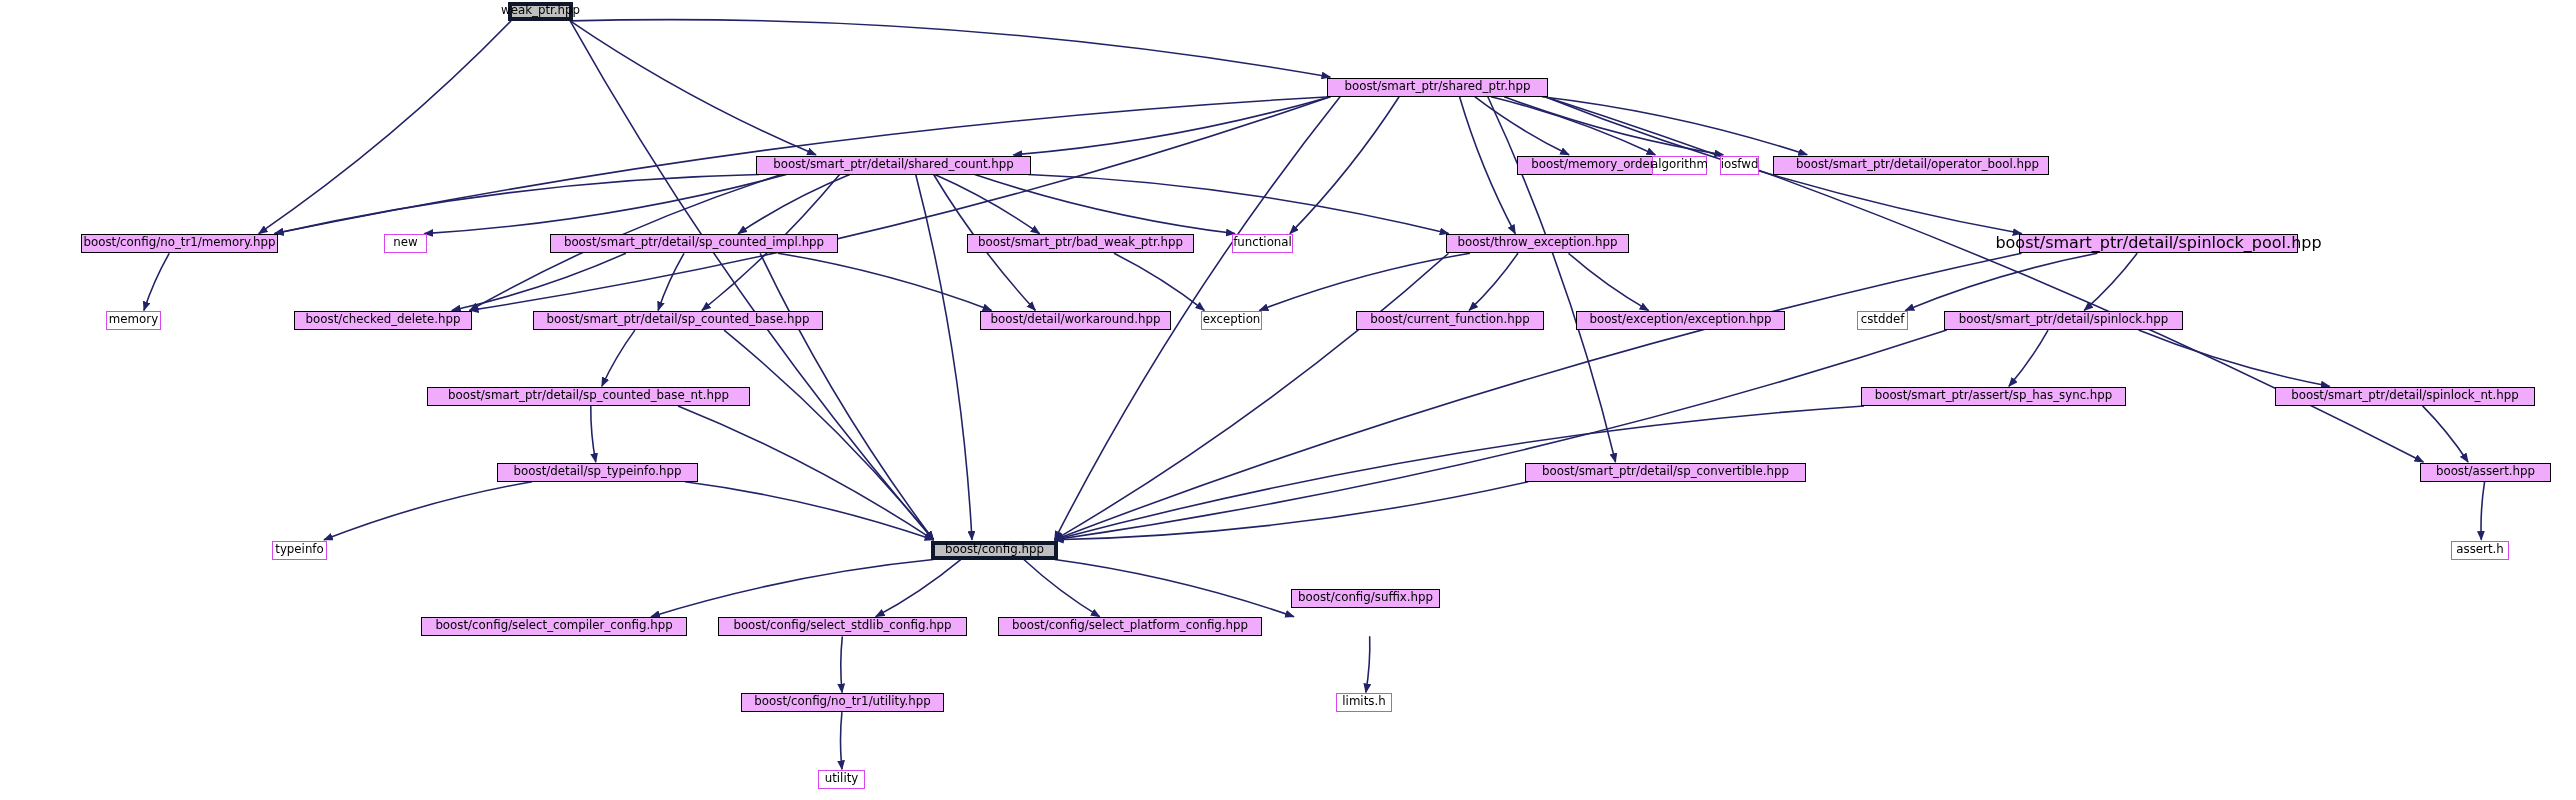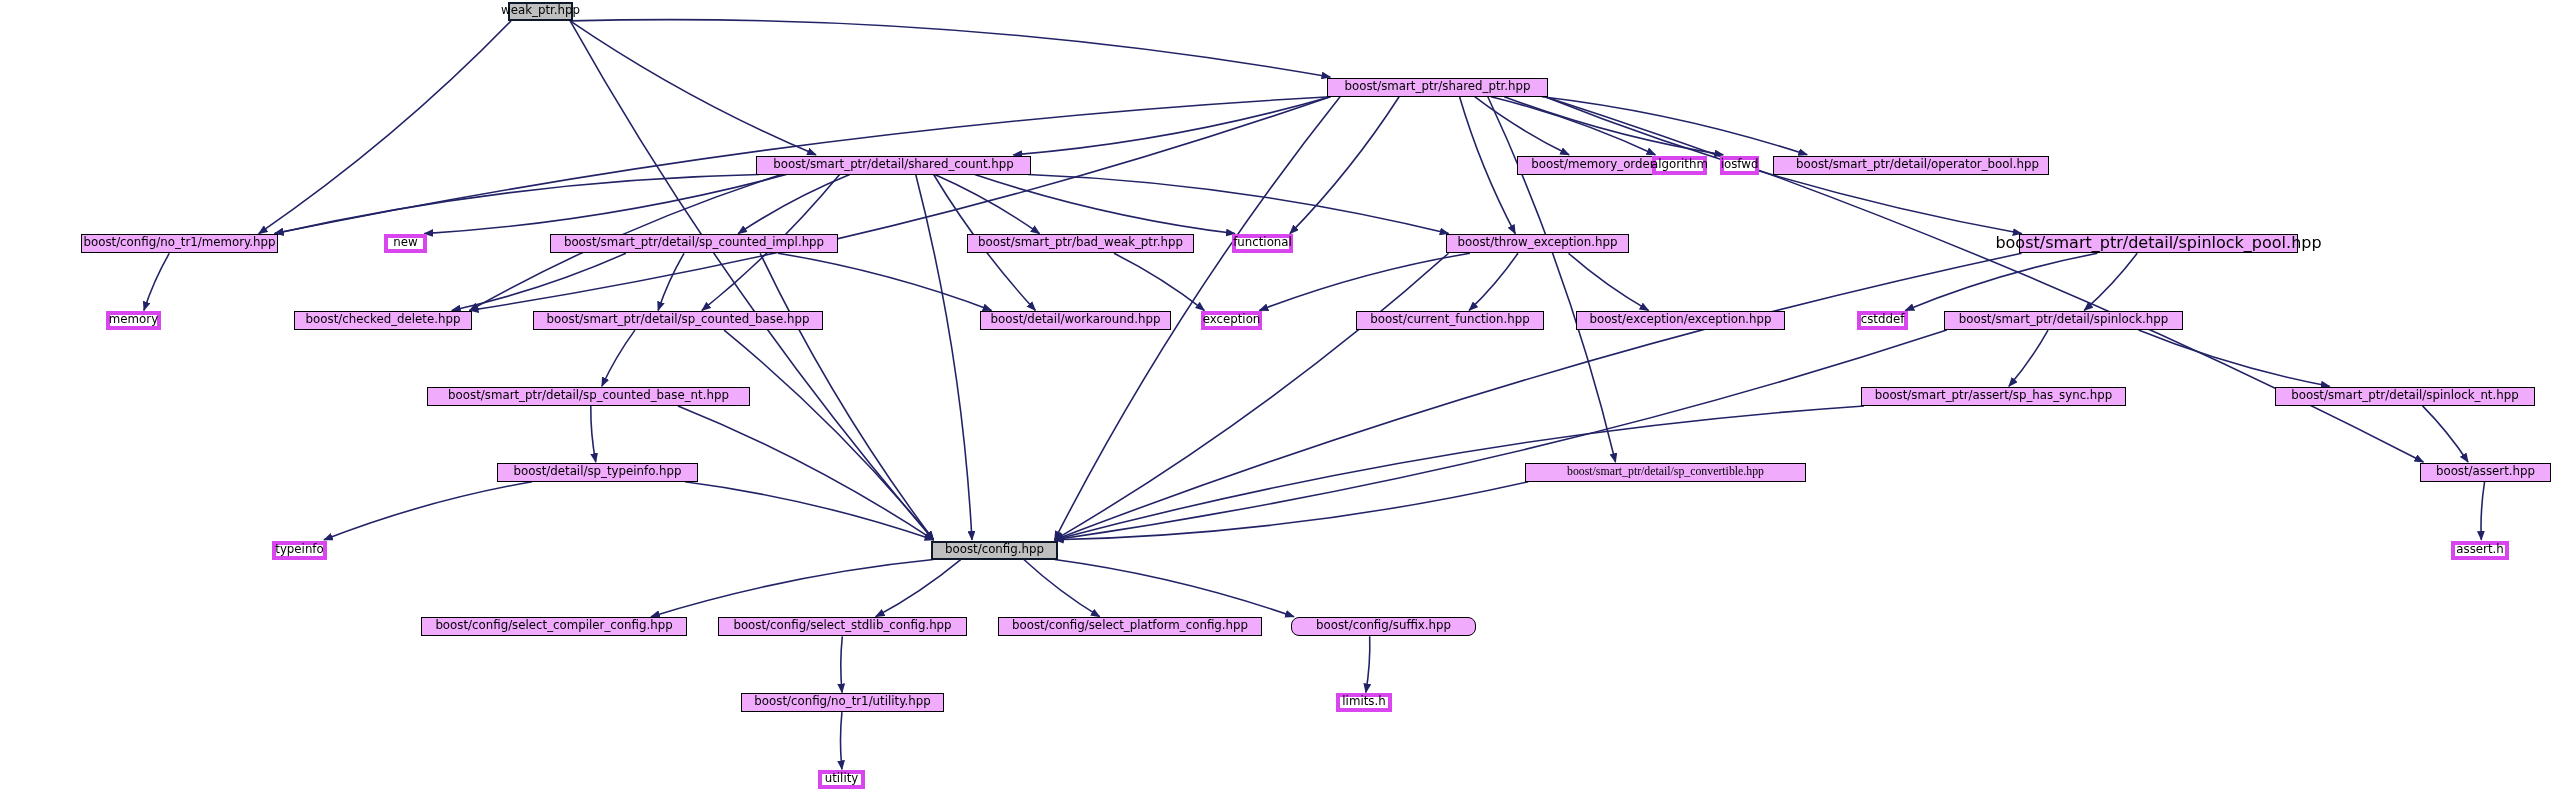--- a/index.html
+++ b/index.html
@@ -3,25 +3,25 @@
 <meta charset="utf-8">
 <style>
   html,body{margin:0;padding:0;background:#ffffff;}
   #stage{position:relative;width:2576px;height:801px;background:#ffffff;
          font-family:"DejaVu Sans","Liberation Sans",sans-serif;overflow:hidden;}
   #edges{position:absolute;left:0;top:0;width:2576px;height:801px;}
   .node{position:absolute;box-sizing:border-box;display:flex;align-items:center;
         justify-content:center;white-space:nowrap;line-height:1;}
   .node span{display:block;padding:0 3.9px;}
   
-  .n-root{background:#bfbfbf;border:2px solid #0f172a;color:#000;}
+  .n-root{background:#bfbfbf;border:4px solid #0f172a;color:#000;}
   
   .n-hdr{background:#f0abfc;border:1px solid #000000;color:#000;}
   
-  .n-sys{background:#ffffff;border:4px solid #d946ef;color:#000;}
+  .n-sys{background:#ffffff;border:1px solid #d946ef;color:#000;}
 </style>
 </head>
 <body>
 
 <div id="stage">
   <svg id="edges" viewBox="0 0 2616 813" xmlns="http://www.w3.org/2000/svg">
     <defs>
       <marker id="arw" markerWidth="10" markerHeight="8" refX="9" refY="4" orient="auto" markerUnits="userSpaceOnUse">
         <path d="M0,0 L10,4 L0,8 z" fill="#222266"></path>
       </marker>
@@ -161,21 +161,21 @@
       </div>
       <div class="node n-hdr" style="left: 1861px; top: 387px; width: 265px; height: 18.7px; font-size: 11.8px;">
         <span>boost/smart_ptr/assert/sp_has_sync.hpp</span>
       </div>
       <div class="node n-hdr" style="left: 2275px; top: 387px; width: 260px; height: 18.7px; font-size: 11.8px;">
         <span>boost/smart_ptr/detail/spinlock_nt.hpp</span>
       </div>
       <div class="node n-hdr" style="left: 497px; top: 463px; width: 201px; height: 18.7px; font-size: 11.8px;">
         <span>boost/detail/sp_typeinfo.hpp</span>
       </div>
-      <div class="node n-hdr" style="left: 1525px; top: 463px; width: 281px; height: 18.7px; font-size: 11.8px; font-family: Liberation Serif, serif;">
+      <div class="node n-hdr" style="left: 1525px; top: 463px; width: 281px; height: 18.7px; font-size: 11.8px;">
         <span>boost/smart_ptr/detail/sp_convertible.hpp</span>
       </div>
       <div class="node n-hdr" style="left: 2420px; top: 463px; width: 131px; height: 18.7px; font-size: 11.8px;">
         <span>boost/assert.hpp</span>
       </div>
       <div class="node n-sys" style="left: 272px; top: 541px; width: 55px; height: 18.7px; font-size: 11.8px;">
         <span>typeinfo</span>
       </div>
       <div class="node n-root" style="left: 931px; top: 541px; width: 127px; height: 18.7px; font-size: 11.8px;">
         <span>boost/config.hpp</span>
@@ -185,21 +185,21 @@
       </div>
       <div class="node n-hdr" style="left: 421px; top: 617px; width: 266px; height: 18.7px; font-size: 11.8px;">
         <span>boost/config/select_compiler_config.hpp</span>
       </div>
       <div class="node n-hdr" style="left: 718px; top: 617px; width: 249px; height: 18.7px; font-size: 11.8px;">
         <span>boost/config/select_stdlib_config.hpp</span>
       </div>
       <div class="node n-hdr" style="left: 998px; top: 617px; width: 264px; height: 18.7px; font-size: 11.8px;">
         <span>boost/config/select_platform_config.hpp</span>
       </div>
-      <div class="node n-hdr" style="left: 1291px; top: 617px; width: 185px; height: 18.7px; font-size: 11.8px; border-radius: 8px;">
+      <div class="node n-hdr" style="left: 1291px; top: 589px; width: 149px; height: 18.7px; font-size: 11.8px;">
         <span>boost/config/suffix.hpp</span>
       </div>
       <div class="node n-hdr" style="left: 741px; top: 693px; width: 203px; height: 18.7px; font-size: 11.8px;">
         <span>boost/config/no_tr1/utility.hpp</span>
       </div>
       <div class="node n-sys" style="left: 1336px; top: 693px; width: 56px; height: 18.7px; font-size: 11.8px;">
         <span>limits.h</span>
       </div>
       <div class="node n-sys" style="left: 818px; top: 770px; width: 47px; height: 18.7px; font-size: 11.8px;">
         <span>utility</span>

